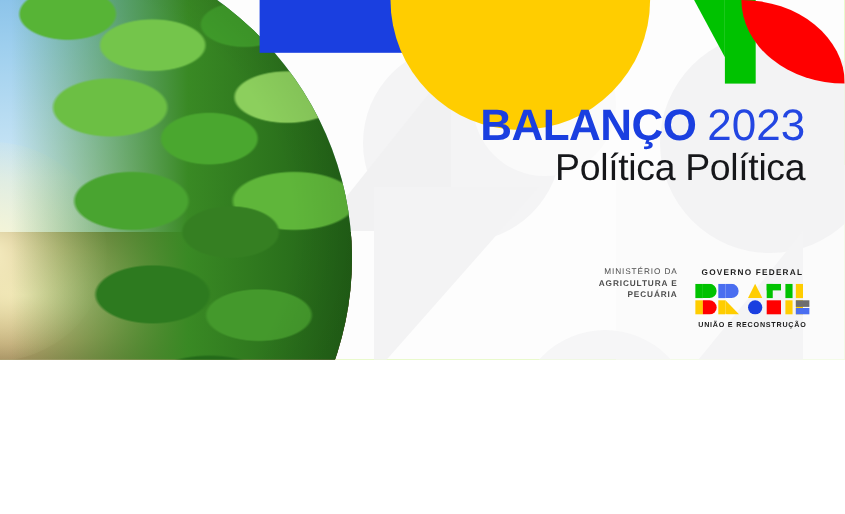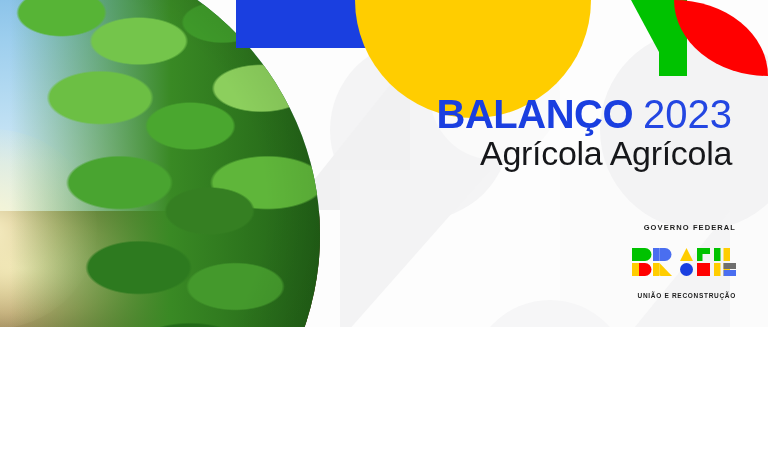--- a/index.html
+++ b/index.html
@@ -240,22 +240,22 @@
     font-size: 7.5px;
     line-height: 1.45;
     letter-spacing: .8px;
   }
   .ministry .l1 { font-weight: 400; }
   .ministry .l2, .ministry .l3 { font-weight: 700; }
 
   .gov-logo {
     display: flex;
     flex-direction: column;
-    align-items: flex-end;
-    gap: 16px;
+    align-items: center;
+    gap: 6px;
     margin-top: 26px;
   }
   .gov-top, .gov-bottom {
     color: #1c1c1c;
     font-weight: 700;
     letter-spacing: 1.1px;
     font-size: 7.5px;
     white-space: nowrap;
   }
   .gov-bottom {
@@ -299,25 +299,30 @@
   <div class="blue-bar"></div>
   <div class="yellow-circle"></div>
   <div class="green-wedge"></div>
   <div class="green-block"></div>
   <div class="red-leaf"></div>
 
   <div class="headline">
     <div class="line-balanco">
       <span class="t-balanco">BALANÇO</span><span class="t-year">2023</span>
     </div>
-    <div class="t-sub" style="margin-top:0">Agrícola Agrícola</div>
+    <div class="t-sub" style="margin-top:0">Política Política</div>
   </div>
 
   <div class="footer-logos">
 
+    <div class="ministry">
+      <div class="l1">MINISTÉRIO DA</div>
+      <div class="l2">AGRICULTURA E</div>
+      <div class="l3">PECUÁRIA</div>
+    </div>
 
     <div class="gov-logo">
       <div class="gov-top">GOVERNO FEDERAL</div>
 
       <svg class="brasil-mark" width="104" height="28" viewBox="0 0 208 56" aria-hidden="true">
 
         <rect x="0" y="0" width="14" height="26" fill="#00c200"></rect>
         <path d="M14 0 H26 A13 13 0 0 1 26 26 H14 Z" fill="#00c200"></path>
         <rect x="0" y="30" width="14" height="26" fill="#ffcd00"></rect>
         <path d="M14 30 H26 A13 13 0 0 1 26 56 H14 Z" fill="#ff0000"></path>

